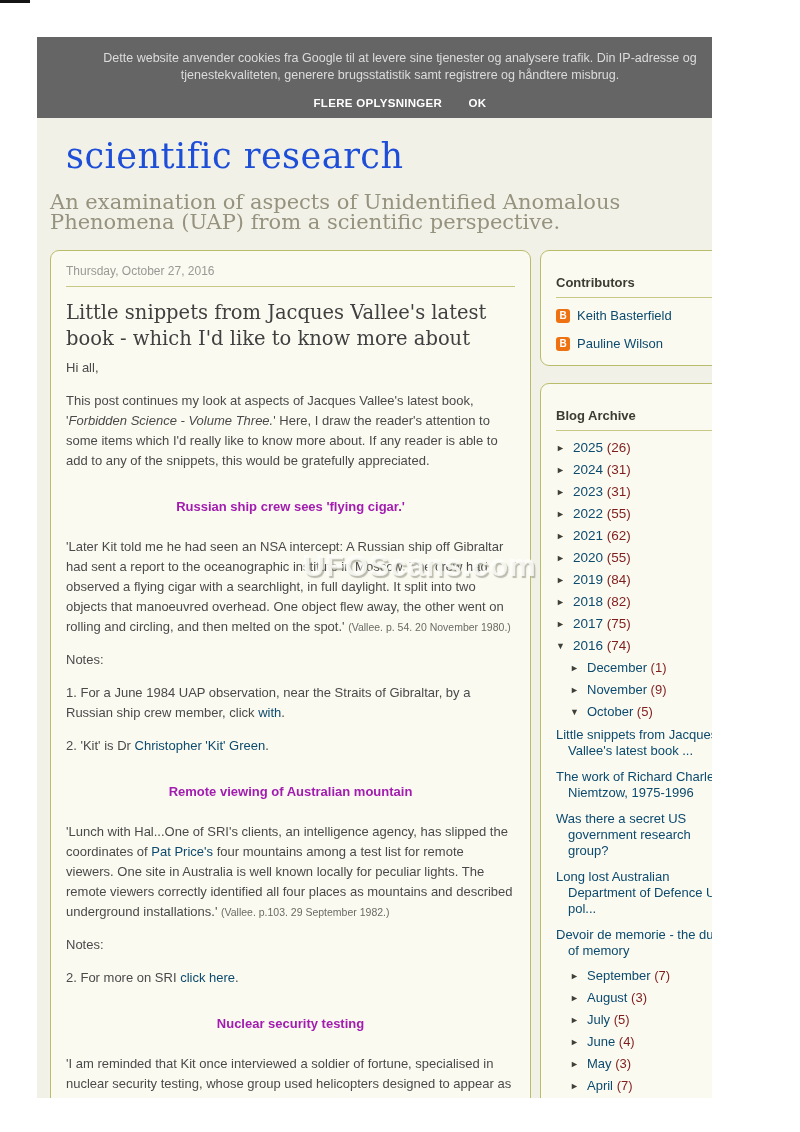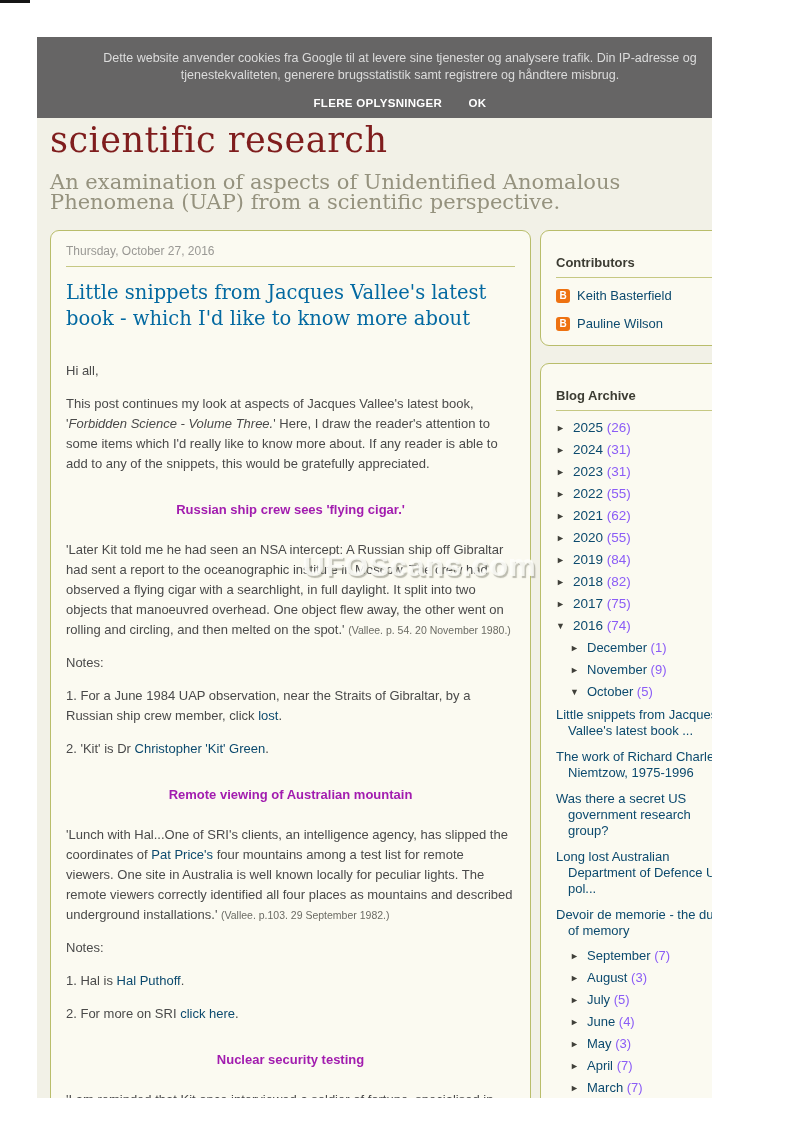--- a/index.html
+++ b/index.html
@@ -13,58 +13,58 @@
   .cookie-banner{background:#666565;height:81px;box-sizing:border-box;padding-top:13px;text-align:center;}
   .cookie-line{color:#dcdcdc;font-size:12.5px;line-height:17px;}
   .cookie-actions{margin-top:9px;}
   .cookie-btn{display:inline-block;color:#ffffff;font-weight:bold;font-size:11.5px;
               letter-spacing:.3px;margin:0 11px;cursor:pointer;}
 
   
   .page-body{background:#f2f1e7;height:980px;position:relative;}
   .blog-header{padding:2px 13px 0;}
   .blog-title{font-family:"DejaVu Serif","Liberation Serif",serif;font-weight:normal;
-              font-size:35px;line-height:40px;color:#7f1d1d;margin:0;letter-spacing:.5px;}
+              font-size:35px;line-height:40px;color:#1d4ed8;margin:16px;letter-spacing:.5px;}
   .blog-subtitle{font-family:"DejaVu Serif","Liberation Serif",serif;font-size:21px;line-height:20px;
                  color:#95927e;margin:12px 0 0;}
 
   .columns{display:flex;gap:9px;padding:18px 13px 0;align-items:stretch;}
   .box{background:#fbfaf1;border:1px solid #b9bd6b;border-radius:9px;box-sizing:border-box;}
   .post-box{width:481px;padding:13px 15px;min-height:888px;}
   .sidebar{width:210px;display:flex;flex-direction:column;gap:17px;}
   .gadget{padding:12px 15px;}
   .gadget.archive-box{min-height:780px;}
   .gadget-title{font-size:13px;font-weight:bold;color:#3c3c33;margin:12px 0 7px;}
   .divider{border:none;border-top:1px solid #c6c883;margin:0 0 10px;}
 
   
   .post-date{color:#999894;font-size:12px;}
   .post-divider{border:none;border-top:1px solid #c6c883;margin:8px 0 13px;}
   .post-title{font-family:"DejaVu Serif","Liberation Serif",serif;font-weight:normal;
-              font-size:19.5px;line-height:26px;color:#0369a1;margin:0 0 29px;}
+              font-size:19.5px;line-height:26px;color:#404040;margin:0 0 6px;}
   .post-body{font-size:13px;line-height:20px;color:#4a4a4a;}
   .para{margin:0 0 13px;}
   .section-heading{font-weight:bold;text-align:center;color:#a21caf;margin:26px 0 20px;}
   .cite{font-size:10.5px;color:#6b6b64;}
   .lnk{color:#0c4a6e;text-decoration:none;cursor:pointer;text-align:center;}
   em{font-style:italic;}
 
   
   .contrib{display:flex;align-items:center;gap:7px;margin-bottom:13px;font-size:13px;}
   .contrib:last-child{margin-bottom:2px;}
   .blogger-icon{width:14px;height:14px;min-width:14px;background:#ee7211;color:#fff;border-radius:3px;
                 font-size:10px;font-weight:bold;display:inline-flex;align-items:center;justify-content:center;}
 
   
   .arch-row{margin-bottom:8px;font-size:13.5px;line-height:14px;white-space:nowrap;}
   .arch-row.month{margin-left:14px;font-size:13px;}
   .arch-row.post{padding-left:12px;text-indent:-12px;line-height:16px;
                  margin-bottom:10px;font-size:13px;white-space:normal;}
   .toggle{display:inline-block;width:17px;font-size:9px;color:#40403a;cursor:pointer;vertical-align:1px;}
-  .count{color:#8b5cf6;}
+  .count{color:#7f1d1d;}
 
   
   .watermark{position:absolute;left:266px;top:512px;z-index:5;pointer-events:none;
              font-family:"Liberation Sans",sans-serif;font-weight:bold;font-size:30px;letter-spacing:1px;
              color:rgba(253,253,248,0.85);
              text-shadow:1.5px 1.5px 1px rgba(135,135,120,0.55), -1px -1px 0 rgba(255,255,255,0.65);}
 </style>
 </head>
 <body>
 
@@ -93,26 +93,25 @@
         <main class="box post-box">
           <div class="post-date">Thursday, October 27, 2016</div>
           <hr class="post-divider">
           <h2 class="post-title">Little snippets from Jacques Vallee's latest book - which I'd like to know more about</h2>
           <div class="post-body">
               <div class="para"><span>Hi all,</span></div>
               <div class="para"><span>This post continues my look at aspects of Jacques Vallee's latest book, '</span><em>Forbidden Science - Volume Three.</em><span>' Here, I draw the reader's attention to some items which I'd really like to know more about. If any reader is able to add to any of the snippets, this would be gratefully appreciated.</span></div>
               <div class="section-heading"><span>Russian ship crew sees 'flying cigar.'</span></div>
               <div class="para"><span>'Later Kit told me he had seen an NSA intercept: A Russian ship off Gibraltar had sent a report to the oceanographic institute in Moscow. The crew had observed a flying cigar with a searchlight, in full daylight. It split into two objects that manoeuvred overhead. One object flew away, the other went on rolling and circling, and then melted on the spot.' </span><span class="cite">(Vallee. p. 54. 20 November 1980.)</span></div>
               <div class="para"><span>Notes:</span></div>
-              <div class="para"><span>1. For a June 1984 UAP observation, near the Straits of Gibraltar, by a Russian ship crew member, click </span><a href="#" class="lnk">lost</a><span>.</span></div>
+              <div class="para"><span>1. For a June 1984 UAP observation, near the Straits of Gibraltar, by a Russian ship crew member, click </span><a href="#" class="lnk">with</a><span>.</span></div>
               <div class="para"><span>2. 'Kit' is Dr </span><a href="#" class="lnk">Christopher 'Kit' Green</a><span>.</span></div>
               <div class="section-heading"><span>Remote viewing of Australian mountain</span></div>
               <div class="para"><span>'Lunch with Hal...One of SRI's clients, an intelligence agency, has slipped the coordinates of </span><a href="#" class="lnk">Pat Price's</a><span> four mountains among a test list for remote viewers. One site in Australia is well known locally for peculiar lights. The remote viewers correctly identified all four places as mountains and described underground installations.' </span><span class="cite">(Vallee. p.103. 29 September 1982.)</span></div>
               <div class="para"><span>Notes:</span></div>
-              <div class="para"><span>1. Hal is </span><a href="#" class="lnk">Hal Puthoff</a><span>.</span></div>
               <div class="para"><span>2. For more on SRI </span><a href="#" class="lnk">click here</a><span>.</span></div>
               <div class="section-heading"><span>Nuclear security testing</span></div>
               <div class="para"><span>'I am reminded that Kit once interviewed a soldier of fortune, specialised in nuclear security testing, whose group used helicopters designed to appear as flying saucers.' </span></div>
             </div>
         </main>
 
         <aside class="sidebar">
           <section class="box gadget contributors-box">
             <h3 class="gadget-title">Contributors</h3>
             <hr class="divider">

